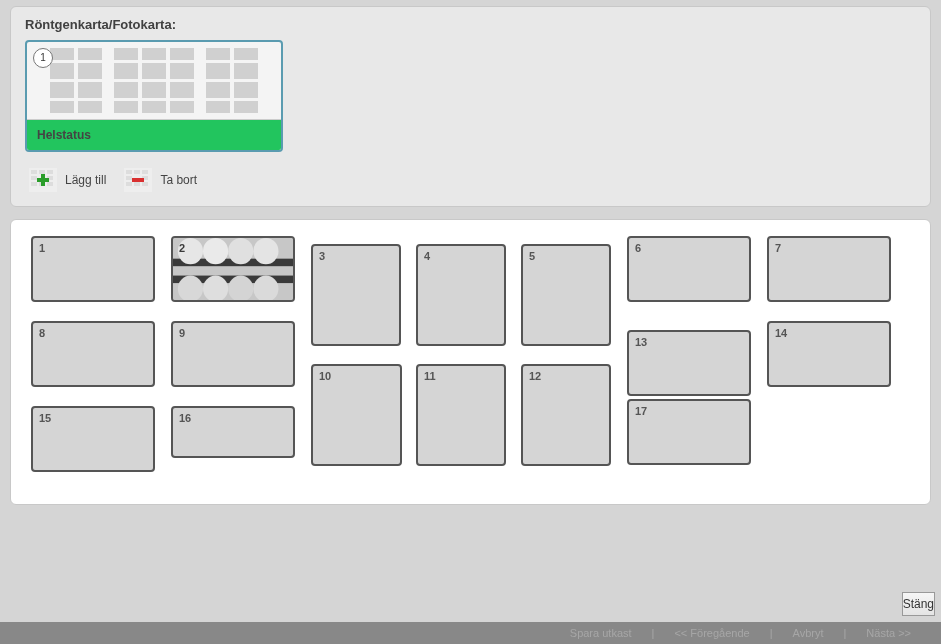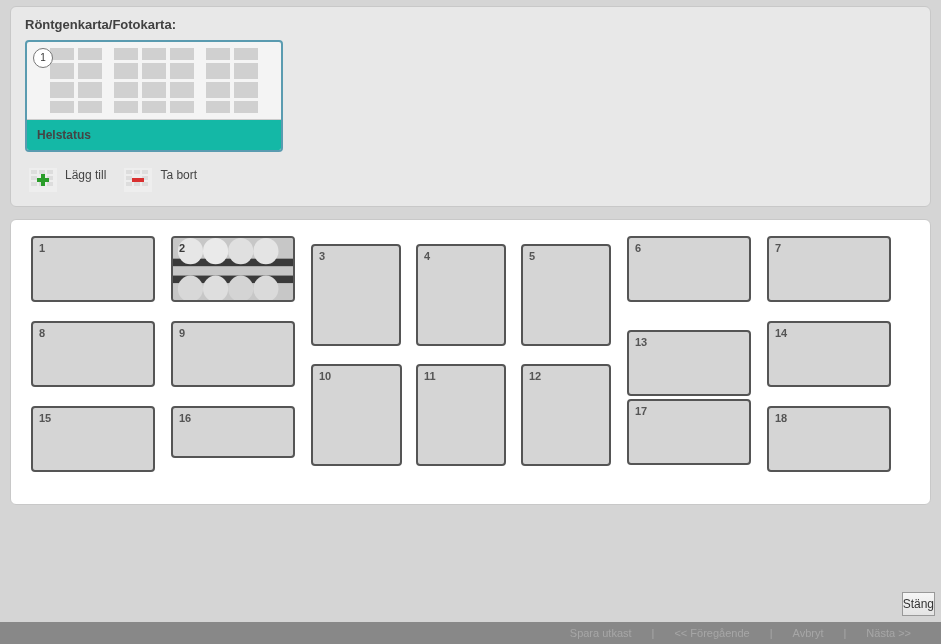--- a/index.html
+++ b/index.html
@@ -6,23 +6,23 @@
 .page{width:941px;height:644px;position:relative;background:#d5d5d5;padding:6px;box-sizing:border-box}
 .panel-top{background:#e8e8e8;border:1px solid #c8c8c8;border-radius:6px;margin:0 4px 12px 4px;padding:10px 14px 10px 14px}
 .panel-title{font-weight:bold;font-size:13px;color:#404040;margin:0 0 8px 0}
 .card-selected{width:258px;border:2px solid #5a9bb0;border-radius:4px;background:#f4f4f4;padding:0;overflow:hidden;box-sizing:border-box}
 .card-body{position:relative;padding:6px;border-bottom:1px solid #ccc}
 .badge{position:absolute;top:6px;left:6px;width:18px;height:18px;border:1px solid #777;border-radius:50%;background:#fff;font-size:10px;line-height:18px;text-align:center;color:#333}
 .mini-grid{margin-left:0;display:flex;flex-direction:column;gap:3px;align-items:center}
 .mini-row{display:flex;gap:4px}
 .mini-cell{background:#d0d0d0;width:24px;height:16px}
 .mini-cell.small{width:24px;height:12px}
-.card-label{background:#14b8a6;padding:8px 10px;font-weight:bold;color:#444;font-size:12px}
+.card-label{background:#22c55e;padding:8px 10px;font-weight:bold;color:#444;font-size:12px}
 .toolbar{display:flex;gap:18px;margin:16px 0 4px 4px}
-.btn{display:flex;align-items:flex-start;gap:8px;cursor:pointer}
+.btn{display:flex;align-items:center;gap:8px;cursor:pointer}
 .btn-icon{width:28px;height:24px;display:inline-flex;align-items:center;justify-content:center;position:relative}
 .btn-icon svg{display:block}
 .btn-label{font-size:12px;color:#444}
 .panel-bottom{background:#fff;border:1px solid #c8c8c8;border-radius:6px;margin:0 4px;padding:16px 16px 18px 16px;position:relative}
 .layout{position:relative;height:250px}
 .slot{position:absolute;background:#d5d5d5;border:2px solid #555;border-radius:4px;padding:4px 6px;box-sizing:border-box;font-size:11px;font-weight:bold;color:#555;cursor:pointer}
 .slot.has-image{background:#bbb;padding:0;overflow:hidden}
 .slot.has-image .num{position:absolute;top:4px;left:6px;z-index:2;color:#3a3a3a}
 .xray-img{width:100%;height:100%;display:block}
 .footer{position:absolute;left:0;right:6px;bottom:28px;text-align:right}
@@ -164,21 +164,20 @@
       <div class="slot" style="left:389px;top:128px;width:90px;height:102px"><span class="num">11</span></div>
       <div class="slot" style="left:494px;top:128px;width:90px;height:102px"><span class="num">12</span></div>
 
       <div class="slot" style="left:600px;top:0px;width:124px;height:66px"><span class="num">6</span></div>
       <div class="slot" style="left:740px;top:0px;width:124px;height:66px"><span class="num">7</span></div>
 
       <div class="slot" style="left:600px;top:94px;width:124px;height:66px"><span class="num">13</span></div>
       <div class="slot" style="left:740px;top:85px;width:124px;height:66px"><span class="num">14</span></div>
 
       <div class="slot" style="left:600px;top:163px;width:124px;height:66px"><span class="num">17</span></div>
-      <div class="slot" style="left:740px;top:170px;width:124px;height:66px"><span class="num">18</span></div>
     </div>
   </div>
 
   <div class="footer">
     <button class="close-btn">Stäng</button>
   </div>
 
   <div class="bottom-bar">
     <span>Spara utkast</span>
     <span>|</span>

